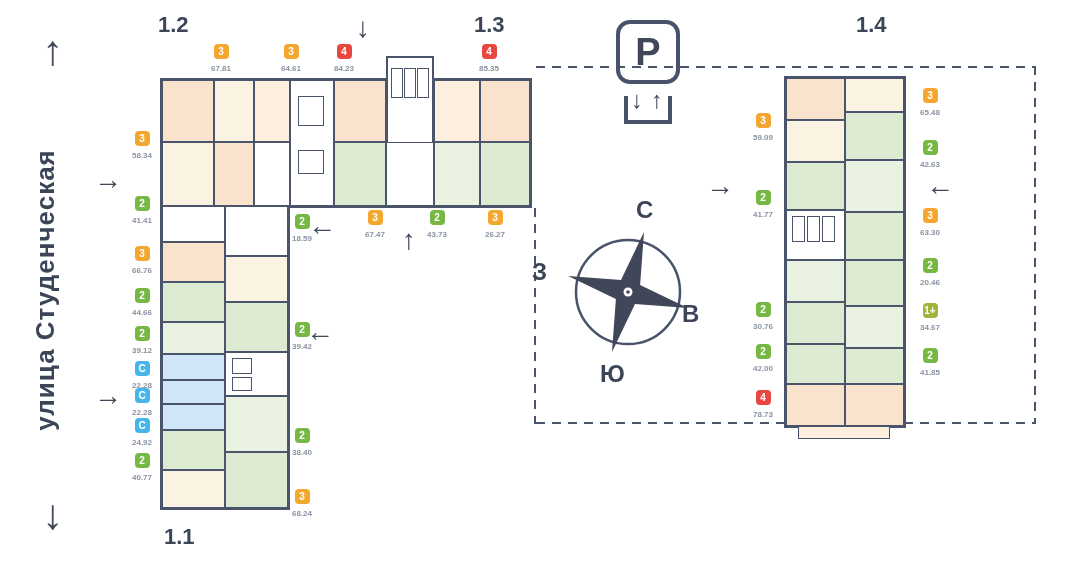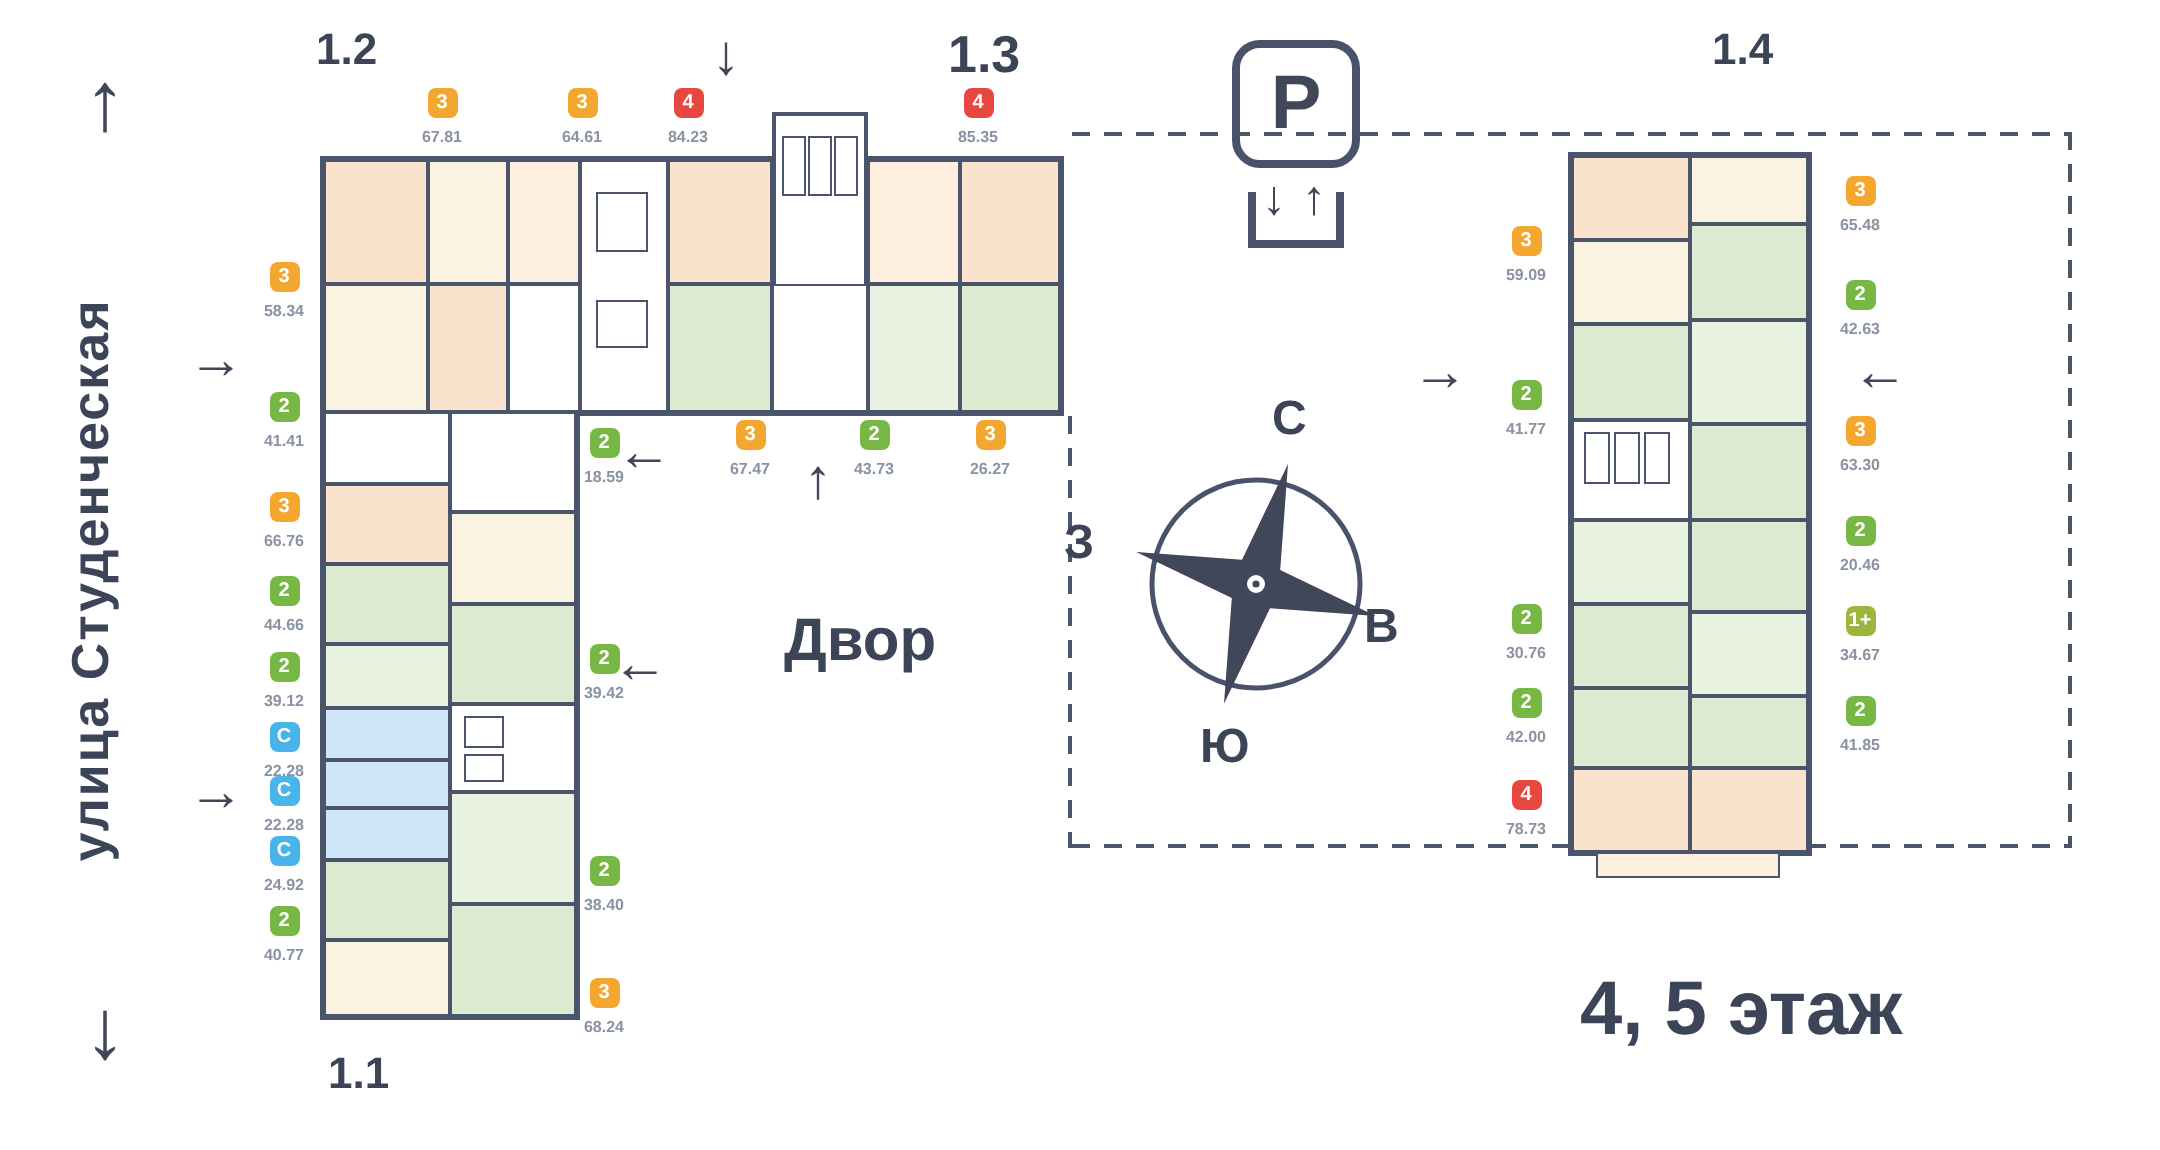--- a/index.html
+++ b/index.html
@@ -36,21 +36,21 @@
 </head>
 <body>
 
 <div id="stage">
 
   <span class="street-arrow" style="left:42px;top:30px;">↑</span>
   <div id="street-label">улица Студенческая</div>
   <span class="street-arrow" style="left:42px;top:494px;">↓</span>
 
   <div class="txt" style="left:158px;top:12px;font-size:22px;">1.2</div>
-  <div class="txt" style="left:474px;top:12px;font-size:26px;">1.3</div>
+  <div class="txt" style="left:474px;top:12px;font-size:22px;">1.3</div>
   <div class="txt" style="left:856px;top:12px;font-size:22px;">1.4</div>
   <div class="txt" style="left:164px;top:524px;font-size:22px;">1.1</div>
 
   <div class="dash-h" style="left:536px;top:66px;width:500px;"></div>
   <div class="dash-v" style="left:1034px;top:66px;height:358px;"></div>
   <div class="dash-h" style="left:536px;top:422px;width:500px;"></div>
   <div class="dash-v" style="left:534px;top:208px;height:216px;"></div>
 
   <div class="outline" style="left:160px;top:78px;width:372px;height:130px;"></div>
   <div class="outline" style="left:160px;top:78px;width:130px;height:432px;"></div>
@@ -130,22 +130,20 @@
     <circle cx="108" cy="104" r="52" fill="none" stroke="#49526b" stroke-width="2.5"></circle>
     <polygon points="124,44 120.1,97 167.9,120 115,116.1 92,163.9 95.9,111 48.1,88 101,91.9" fill="#3f4759"></polygon>
     <circle cx="108" cy="104" r="4.5" fill="#ffffff"></circle>
     <circle cx="108" cy="104" r="1.8" fill="#3f4759"></circle>
   </svg>
   <div class="txt" style="left:636px;top:196px;font-size:24px;">С</div>
   <div class="txt" style="left:532px;top:258px;font-size:24px;">З</div>
   <div class="txt" style="left:682px;top:300px;font-size:24px;">В</div>
   <div class="txt" style="left:600px;top:360px;font-size:24px;">Ю</div>
 
-  <div class="txt" style="left:392px;top:304px;font-size:30px;">Двор</div>
-  <div class="txt" style="left:790px;top:484px;font-size:38px;">4, 5 этаж</div>
 
   <div id="arrows-layer">
       <span class="entr-arrow" style="left: 356px; top: 14px;">↓</span>
       <span class="entr-arrow" style="left: 402px; top: 226px;">↑</span>
       <span class="entr-arrow" style="left: 308px; top: 212px;">←</span>
       <span class="entr-arrow" style="left: 306px; top: 318px;">←</span>
       <span class="entr-arrow" style="left: 94px; top: 166px;">→</span>
       <span class="entr-arrow" style="left: 94px; top: 382px;">→</span>
       <span class="entr-arrow" style="left: 706px; top: 172px;">→</span>
       <span class="entr-arrow" style="left: 926px; top: 172px;">←</span>

